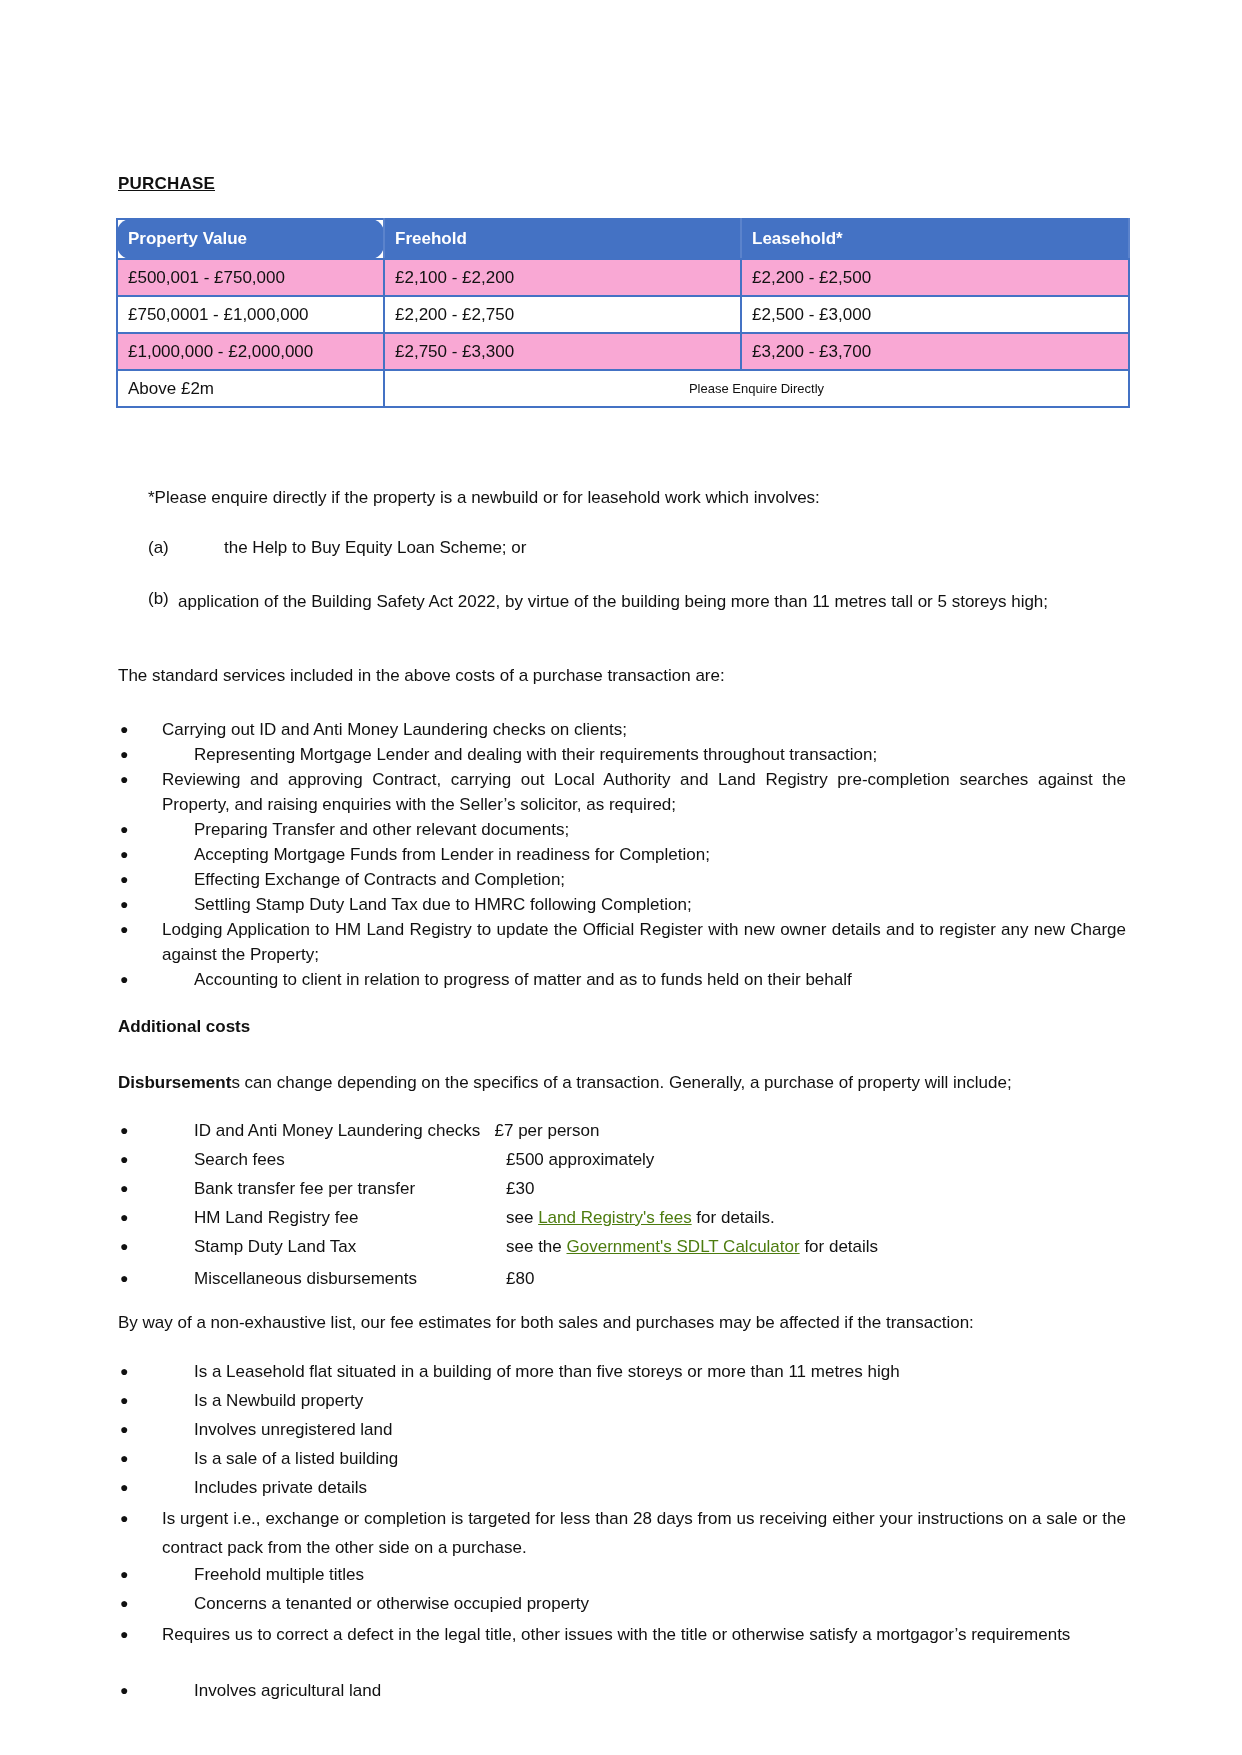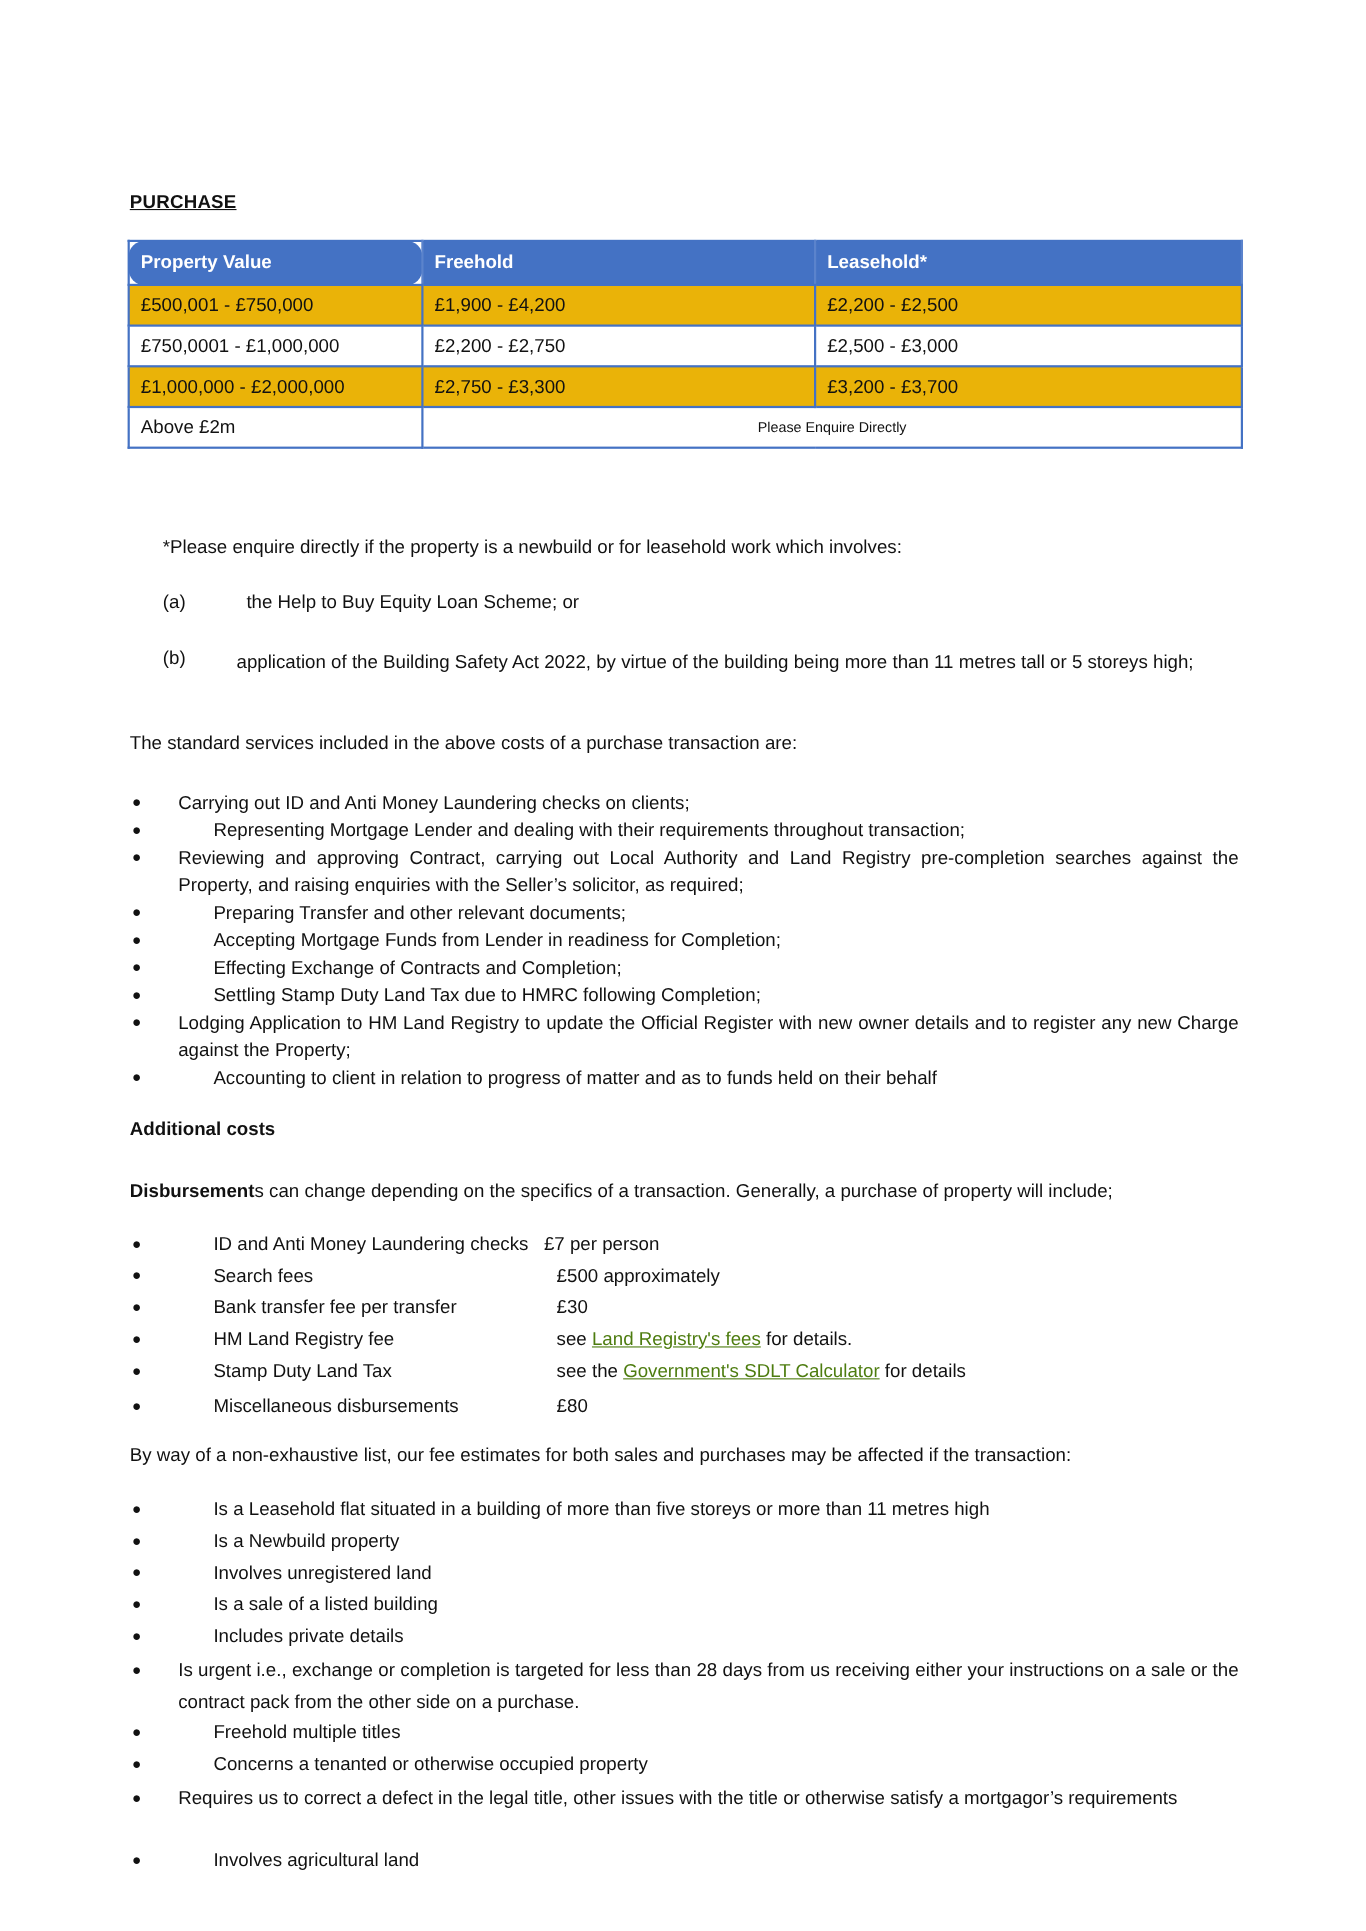--- a/index.html
+++ b/index.html
@@ -18,26 +18,26 @@
     }
     table.fees th, table.fees td {
       border: 2px solid #4472c4; height: 37px; padding: 0 10px; text-align: left;
       vertical-align: middle; box-sizing: border-box;
     }
     table.fees th {
       background: #4472c4; color: #fff; font-weight: bold; height: 40px;
       border-right-color: #5b83cc;
     }
     table.fees td.big { font-size: 19px; }
-    table.fees tr.alt td { background: #eab308; }
+    table.fees tr.alt td { background: #f9a8d4; }
     table.fees td.center { text-align: center; font-size: 13px; }
     .col1 { width: 267px; border-radius: 14px; }
     .col2 { width: 357px; }
     .txt { position: absolute; left: 0; white-space: nowrap; }
-    .just { position: absolute; left: 0; width: 1010px; text-align: justify; line-height: 25px; margin-left: 37px; }
+    .just { position: absolute; left: 0; width: 1010px; text-align: justify; line-height: 25px; }
     .bl { position: absolute; left: 0; width: 1012px; line-height: 25px; }
     .bl .dot { position: absolute; left: 2px; top: 0; font-size: 14px; }
     .bl .body { position: absolute; left: 44px; right: 4px; text-align: justify; }
     .bl .body.ind { left: 76px; }
     .bl.two .body { text-align-last: left; }
     .col-val { position: absolute; left: 388px; white-space: nowrap; }
     a.link { color: #4d7c0f; text-decoration: underline; }
     b { font-weight: bold; }
   </style>
 </head>
@@ -49,21 +49,21 @@
 
   <table class="fees">
     <tbody>
         <tr>
       <th class="col1">Property Value</th>
       <th class="col2">Freehold</th>
       <th>Leasehold*</th>
     </tr>
     <tr class="alt">
       <td>£500,001 - £750,000</td>
-      <td>£1,900 - £4,200</td>
+      <td>£2,100 - £2,200</td>
       <td>£2,200 - £2,500</td>
     </tr>
     <tr>
       <td>£750,0001 - £1,000,000</td>
       <td>£2,200 - £2,750</td>
       <td>£2,500 - £3,000</td>
     </tr>
     <tr class="alt">
       <td>£1,000,000 - £2,000,000</td>
       <td>£2,750 - £3,300</td>

